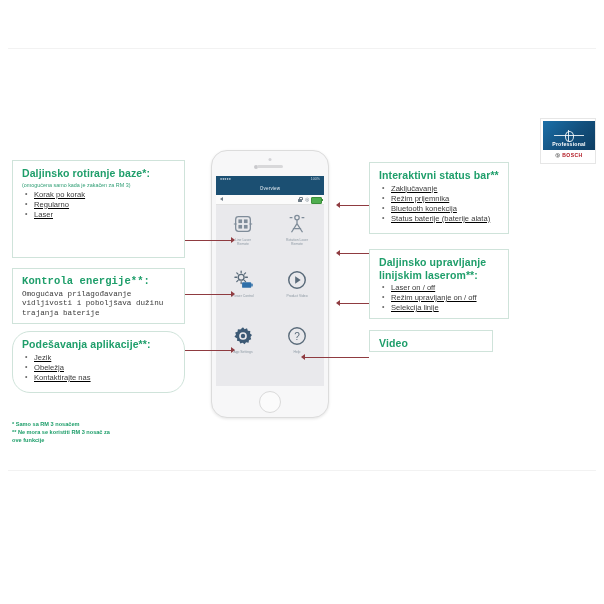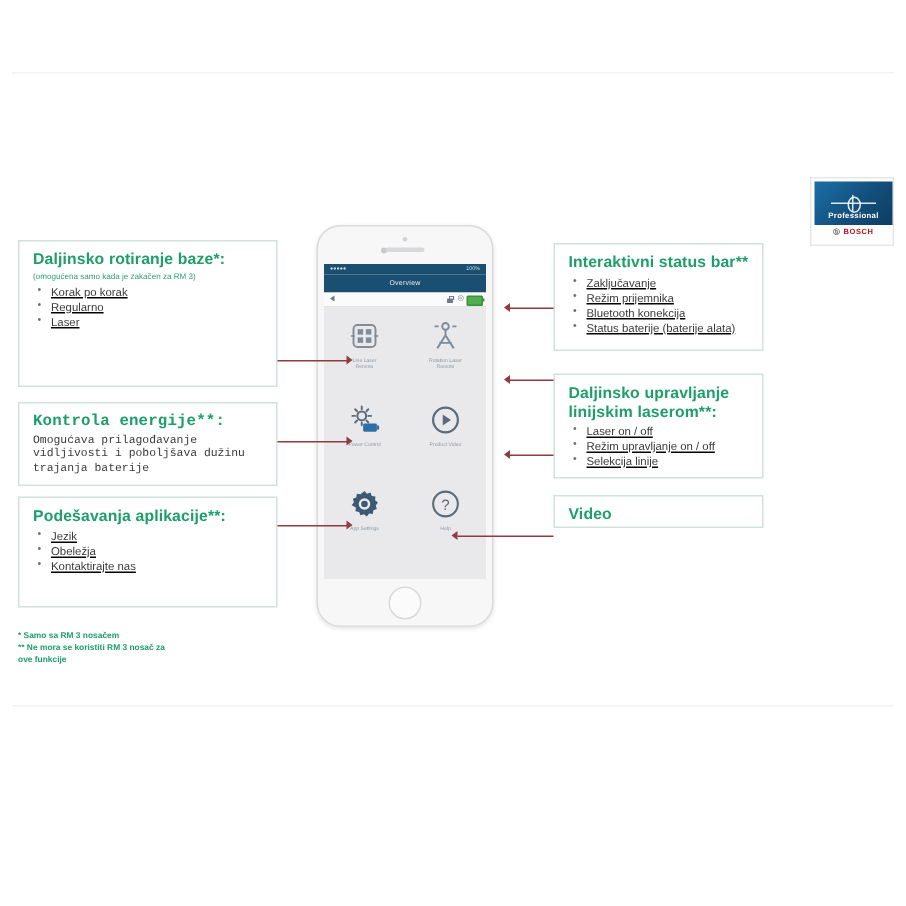--- a/index.html
+++ b/index.html
@@ -66,25 +66,25 @@
   ul.box-list li:before{
     content:"\2022";
     position:absolute;left:3px;top:-1px;
     color:#6b6b6b;
     font-size:7px;
   }
 
   
   #box-rotate   {left:12px;  top:160px; width:173px; height:98px;}
   #box-energy   {left:12px;  top:268px; width:173px; height:56px;font-family:Liberation Mono, monospace;}
-  #box-settings {left:12px;  top:331px; width:173px; height:74px;}
+  #box-settings {left:12px;  top:331px; width:173px; height:62px;border-radius:18px;}
 
   #box-statusbar{left:369px; top:162px; width:140px; height:72px;}
   #box-remote   {left:369px; top:249px; width:140px; height:70px;}
-  #box-video    {left:369px; top:330px; width:140px; height:22px;}
+  #box-video    {left:369px; top:330px; width:124px; height:22px;}
   #box-help     {left:369px; top:363px; width:140px; height:44px;}
 
   
   #footnotes{
     position:absolute;left:12px;top:420px;width:200px;
   }
   .fn{
     color:#1e9e6a;
     font-size:5.6px;
     line-height:8px;

